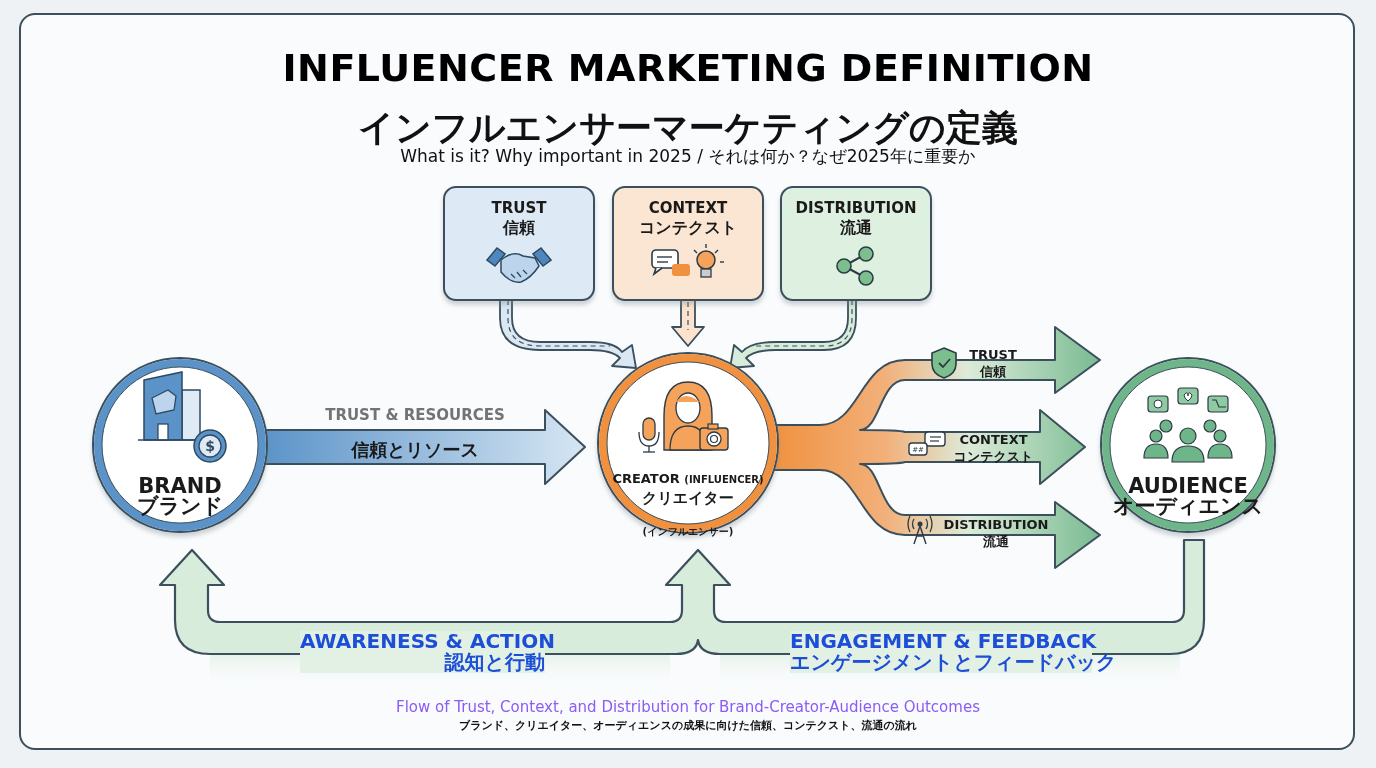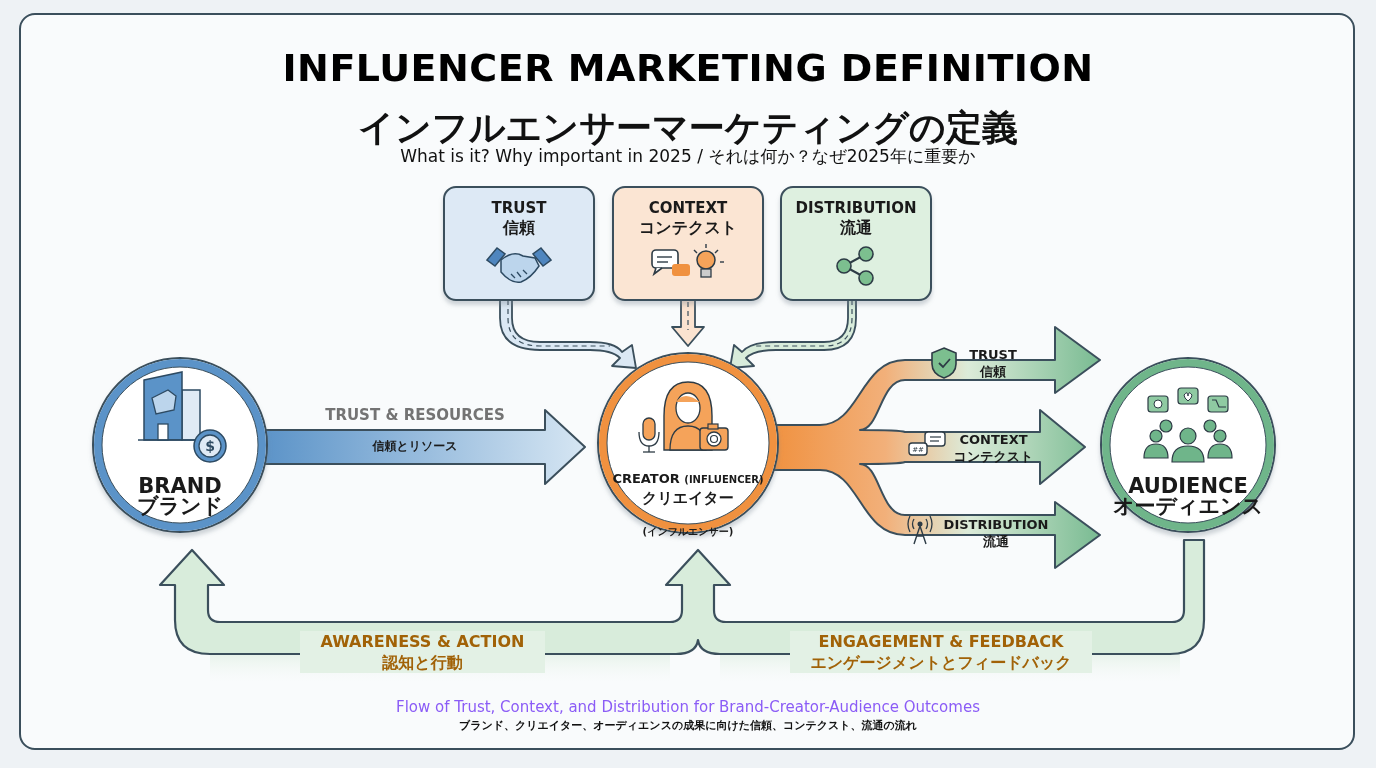--- a/index.html
+++ b/index.html
@@ -23,25 +23,25 @@
   }
   .title-ja {
     left: 0; width: 1376px; top: 104px; font-size: 36px; font-weight: bold; color: #111;
   }
   .subtitle {
     left: 0; width: 1376px; top: 145px; font-size: 17px; color: #111;
   }
   .box-label { font-weight: bold; font-size: 15px; line-height: 20px; color: #1a1a1a; }
   .box-label .ja { font-weight: bold; font-size: 16px; }
   .flow-label { font-weight: bold; font-size: 15px; color: #737373; }
-  .flow-ja { font-weight: bold; font-size: 12px; color: #1a1a1a; }
+  .flow-ja { font-weight: bold; font-size: 18px; color: #1a1a1a; }
   .node-label { font-weight: bold; font-size: 21px; line-height: 20px; color: #1a1a1a; }
   .node-small { font-size: 10px; font-weight: bold; margin-top: 16px; }
   .branch-label { font-weight: bold; font-size: 13px; line-height: 17px; color: #1a1a1a; }
-  .loop-label { font-weight: bold; font-size: 16px; line-height: 21px; color: #a16207; }
+  .loop-label { font-weight: bold; font-size: 20px; line-height: 21px; color: #1d4ed8; text-align: right; }
   .footer-en { left: 0; width: 1376px; top: 698px; font-size: 15px; color: #8b5cf6; }
   .footer-ja { left: 0; width: 1376px; top: 718px; font-size: 11px; font-weight: bold; color: #111; }
 </style>
 </head>
 <body>
 
 <div class="frame"></div>
 
 <svg class="diagram" viewBox="0 0 1376 768">
   <defs>

